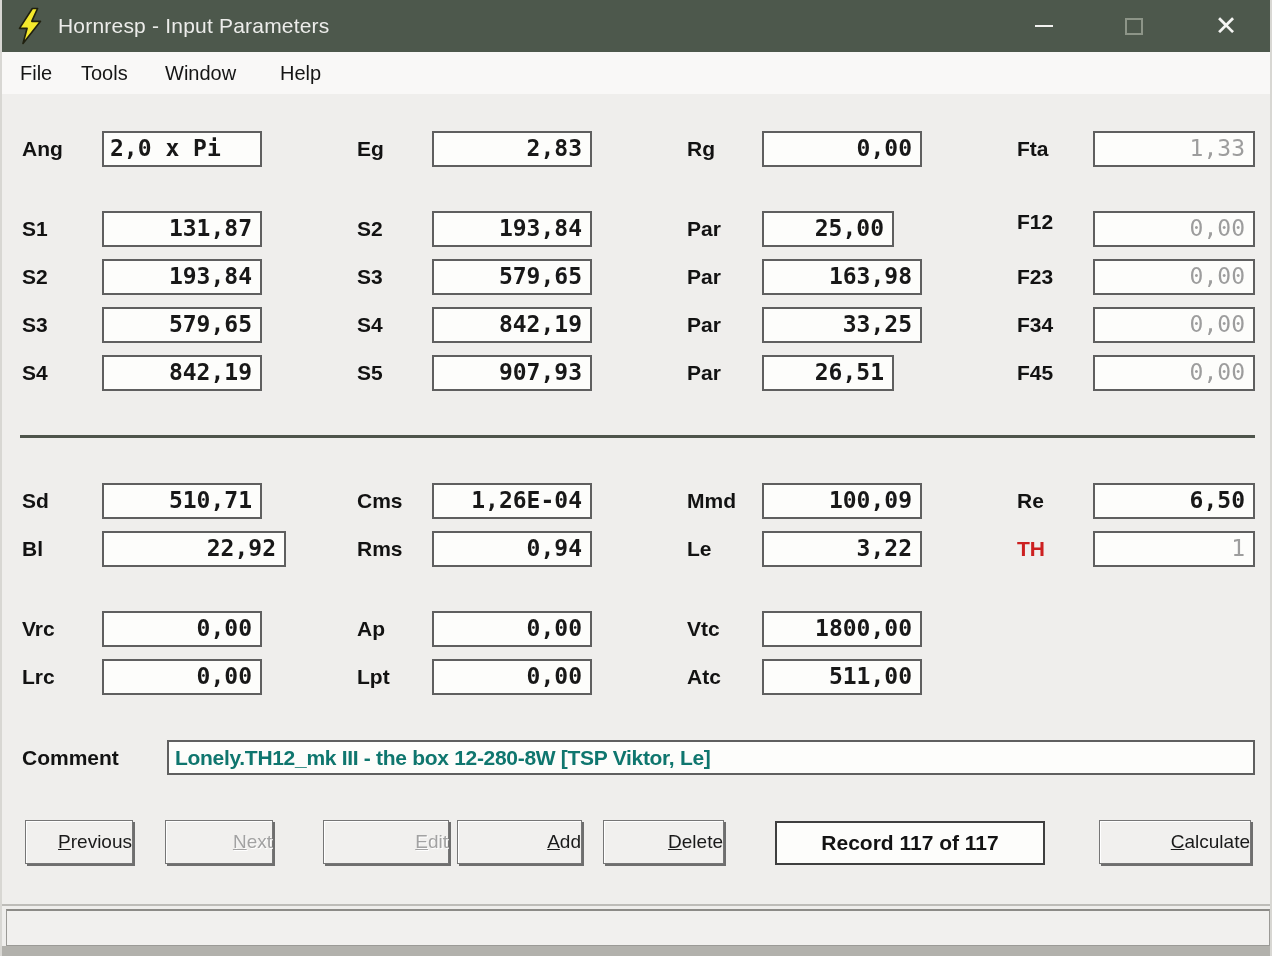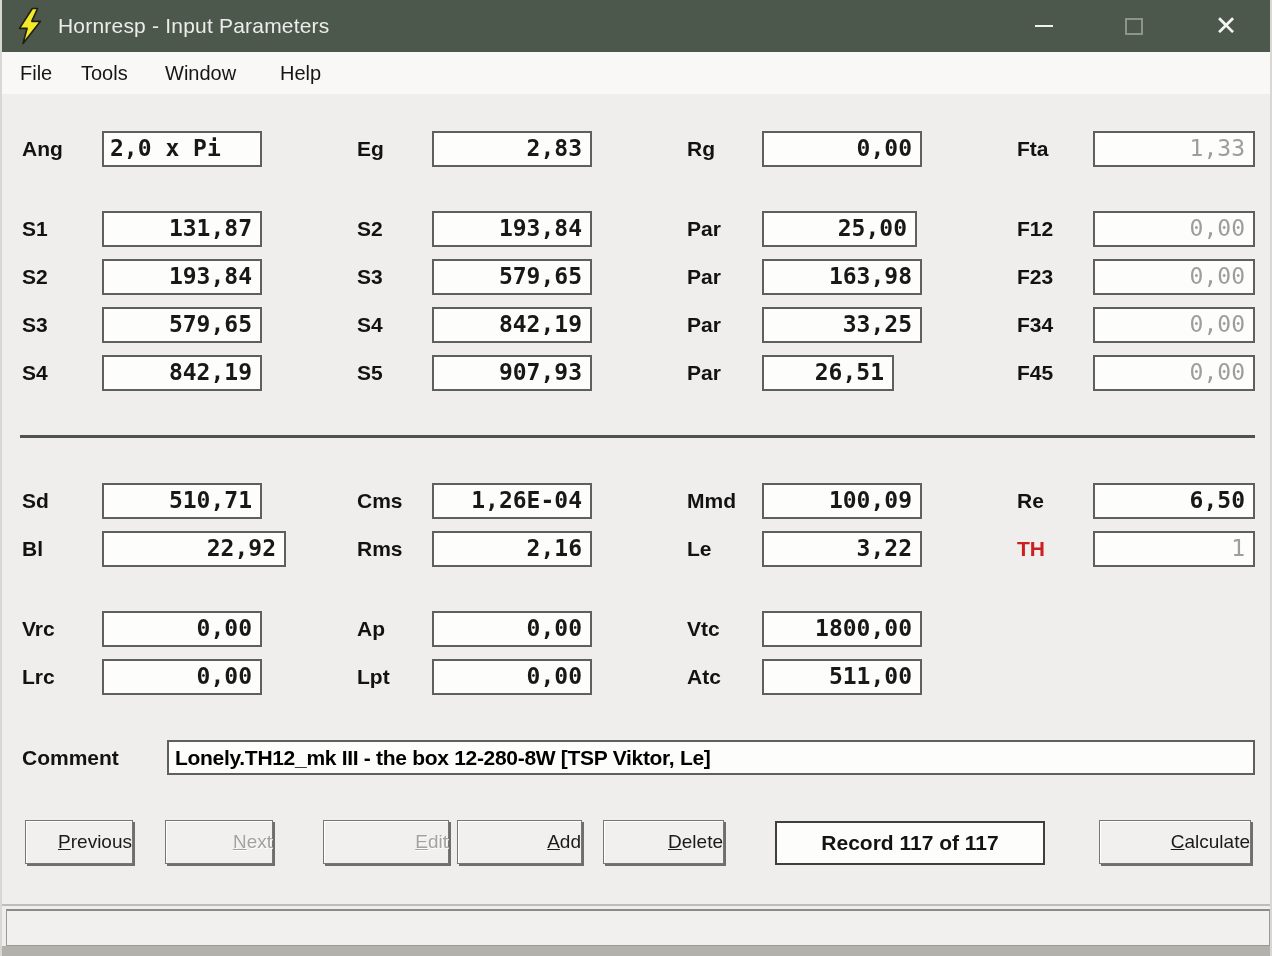--- a/index.html
+++ b/index.html
@@ -26,21 +26,21 @@
          font-family:"DejaVu Sans Mono",monospace; font-weight:bold; font-size:23px;
          line-height:31px; text-align:right; padding:0 8px; color:#181818; white-space:pre; }
   .box.left { text-align:left;padding-left:6px; }
   .box.dis { color:#9d9d9d; font-weight:normal; }
   .divider { position:absolute; left:18px; top:435px; width:1235px; height:3px; background:#4e544b; }
   
   .comment-lbl { position:absolute; left:20px; top:740px; height:35px; line-height:35px;
                  font-size:21px; font-weight:bold; color:#121212; }
   .comment-box { position:absolute; left:165px; top:740px; width:1088px; height:35px;
                  background:#fdfdfb; border:2px solid #5f5f5f; font-size:21px; font-weight:bold;
-                 letter-spacing:-0.3px; line-height:31px; padding:0 6px; color:#000000; white-space:pre; }
+                 letter-spacing:-0.3px; line-height:31px; padding:0 6px; color:#0f766e; white-space:pre; }
   
   .btn { position:absolute; top:820px; height:44px; background:#f1f0ee; border:1px solid #767676;
          box-shadow:2px 2px 0 0 #6e6e6e, inset 1px 1px 0 0 #ffffff;
          font-size:19px; color:#1a1a1a; text-align:right; line-height:42px; }
   .btn .mn { text-decoration:underline; }
   .btn.disabled { color:#a2a2a2; text-shadow:1px 1px 0 #ffffff;margin-left:12px; }
   .record-box { position:absolute; left:773px; top:821px; width:270px; height:44px; background:#fdfdfb;
                 border:2px solid #3f3f3f; text-align:center; line-height:40px;
                 font-size:21px; font-weight:bold; color:#131313; }
   
@@ -85,22 +85,22 @@
   <div class="lbl" style="left:685px;top:131px">Rg</div>
   <div class="box" style="left:760px;top:131px;width:160px">0,00</div>
   <div class="lbl" style="left:1015px;top:131px">Fta</div>
   <div class="box dis" style="left:1091px;top:131px;width:162px">1,33</div>
 
   <div class="lbl" style="left:20px;top:211px">S1</div>
   <div class="box" style="left:100px;top:211px;width:160px">131,87</div>
   <div class="lbl" style="left:355px;top:211px">S2</div>
   <div class="box" style="left:430px;top:211px;width:160px">193,84</div>
   <div class="lbl" style="left:685px;top:211px">Par</div>
-  <div class="box" style="left:760px;top:211px;width:155px">25,00</div>
-  <div class="lbl" style="left:1015px;top:211px">F12</div>
+  <div class="box" style="left:760px;top:211px;width:132px">25,00</div>
+  <div class="lbl" style="left:1015px;top:204px">F12</div>
   <div class="box dis" style="left:1091px;top:211px;width:162px">0,00</div>
 
   <div class="lbl" style="left:20px;top:259px">S2</div>
   <div class="box" style="left:100px;top:259px;width:160px">193,84</div>
   <div class="lbl" style="left:355px;top:259px">S3</div>
   <div class="box" style="left:430px;top:259px;width:160px">579,65</div>
   <div class="lbl" style="left:685px;top:259px">Par</div>
   <div class="box" style="left:760px;top:259px;width:160px">163,98</div>
   <div class="lbl" style="left:1015px;top:259px">F23</div>
   <div class="box dis" style="left:1091px;top:259px;width:162px">0,00</div>
@@ -130,21 +130,21 @@
   <div class="lbl" style="left:355px;top:483px">Cms</div>
   <div class="box" style="left:430px;top:483px;width:160px">1,26E-04</div>
   <div class="lbl" style="left:685px;top:483px">Mmd</div>
   <div class="box" style="left:760px;top:483px;width:160px">100,09</div>
   <div class="lbl" style="left:1015px;top:483px">Re</div>
   <div class="box" style="left:1091px;top:483px;width:162px">6,50</div>
 
   <div class="lbl" style="left:20px;top:531px">Bl</div>
   <div class="box" style="left:100px;top:531px;width:184px">22,92</div>
   <div class="lbl" style="left:355px;top:531px">Rms</div>
-  <div class="box" style="left:430px;top:531px;width:160px">2,16</div>
+  <div class="box" style="left:430px;top:531px;width:160px">0,94</div>
   <div class="lbl" style="left:685px;top:531px">Le</div>
   <div class="box" style="left:760px;top:531px;width:160px">3,22</div>
   <div class="lbl red" style="left:1015px;top:531px">TH</div>
   <div class="box dis" style="left:1091px;top:531px;width:162px">1</div>
 
   <div class="lbl" style="left:20px;top:611px">Vrc</div>
   <div class="box" style="left:100px;top:611px;width:160px">0,00</div>
   <div class="lbl" style="left:355px;top:611px">Ap</div>
   <div class="box" style="left:430px;top:611px;width:160px">0,00</div>
   <div class="lbl" style="left:685px;top:611px">Vtc</div>

